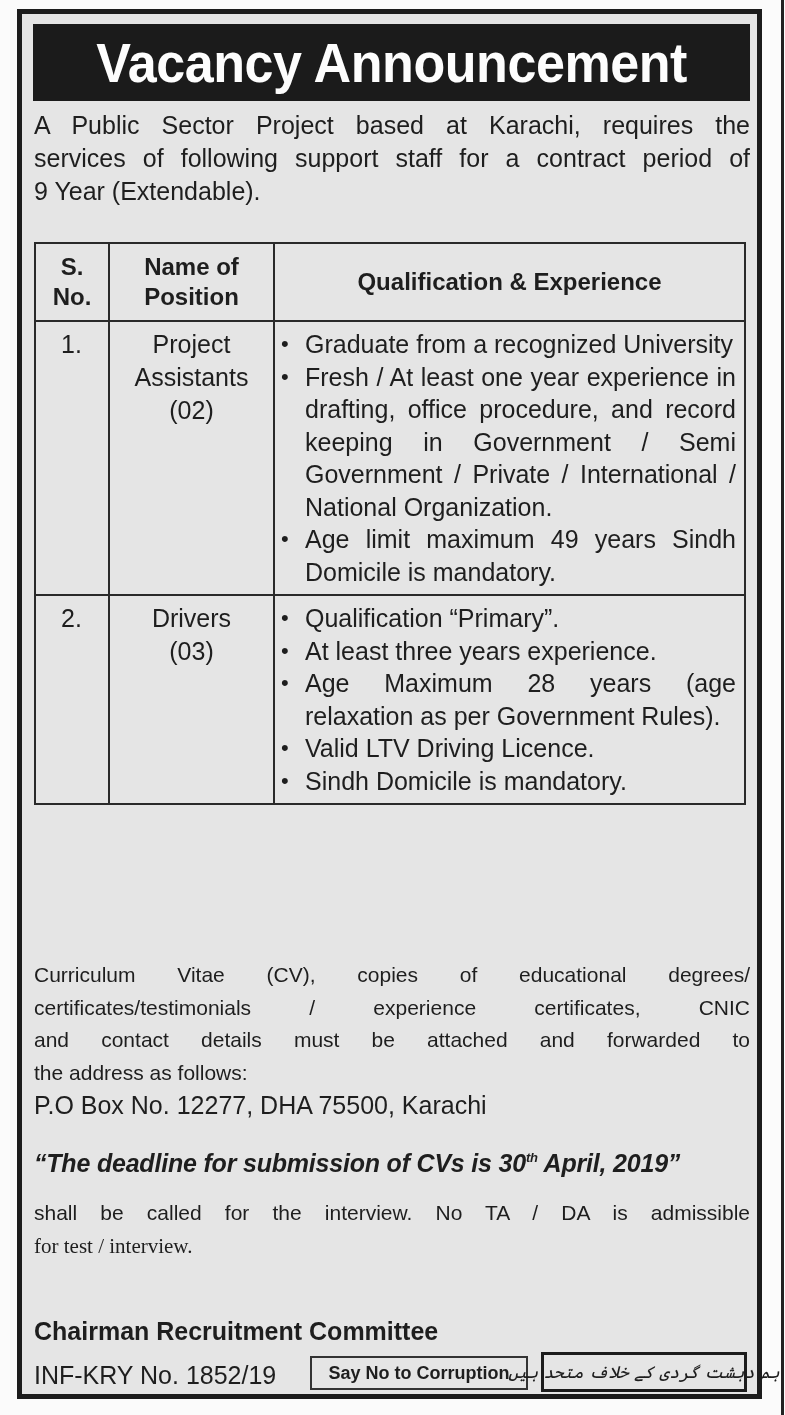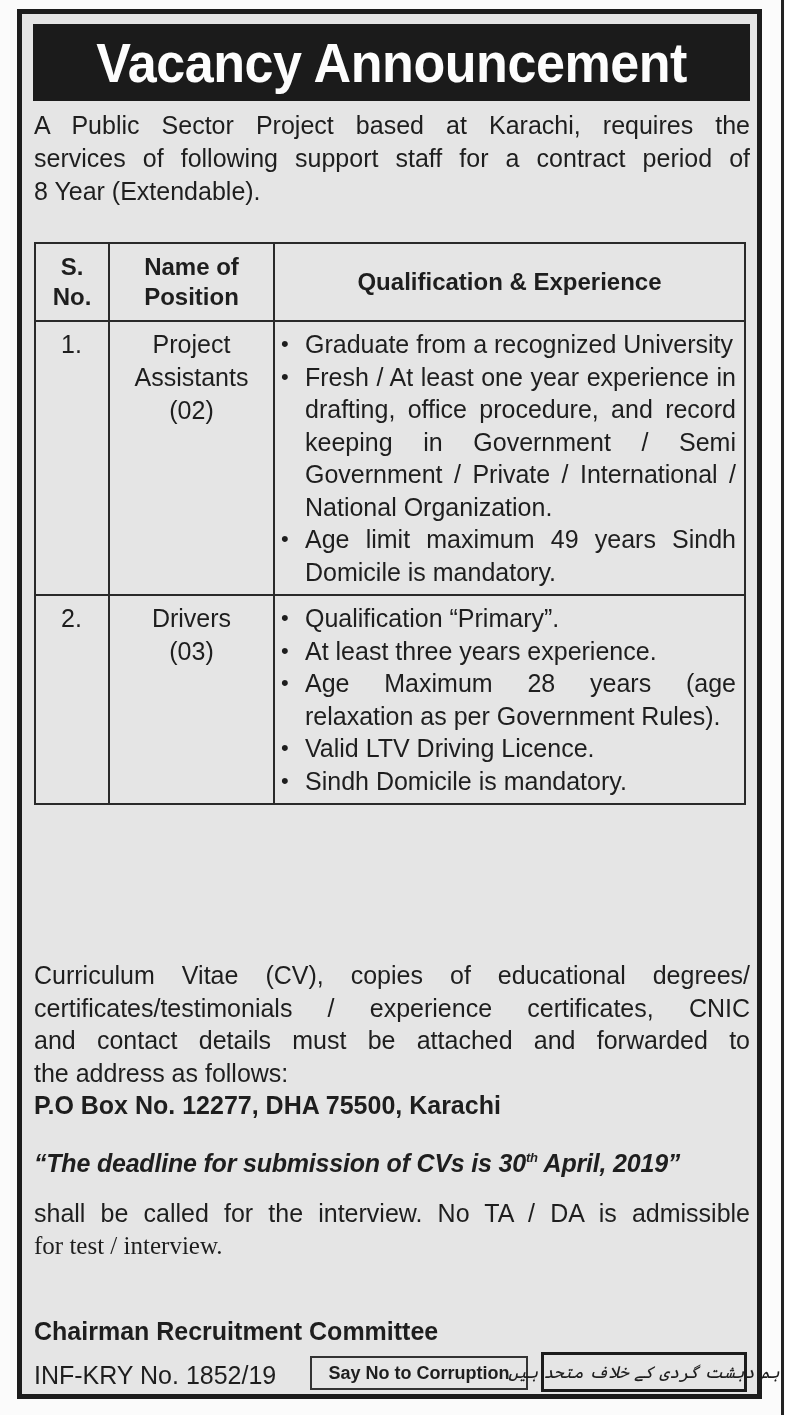--- a/index.html
+++ b/index.html
@@ -39,26 +39,26 @@
   td.c-sno, td.c-name { padding-top: 6px; line-height: 33px; }
   td.c-sno { padding-left: 0; }
   td.c-qual { padding: 6px 8px 6px 30px; line-height: 32.5px; }
   ul.quals { list-style: none; margin: 0; padding: 0; }
   ul.quals li { position: relative; text-align: justify; }
   ul.quals li::before {
     content: "•"; position: absolute; left: -24px; top: 0; font-size: 22px;
   }
   .pre { white-space: pre-line; }
   .block {
-    position: absolute; left: 12px; width: 716px; font-size: 25px; line-height: 32.5px;
+    position: absolute; left: 12px; width: 716px; font-size: 21px; line-height: 32.5px;
   }
   .cv-text { top: 945px; }
   .cv-text .l { display: block; white-space: nowrap; text-align: justify; text-align-last: justify; }
   .cv-text .l.last { text-align-last: left; }
-  .address { top: 1075px; font-weight: bold; font-size: 25px; }
+  .address { top: 1075px; font-weight: normal; font-size: 25px; }
   .deadline { top: 1128px; font-weight: bold; font-style: italic; font-size: 25px; white-space: nowrap; letter-spacing: -0.2px; }
   .deadline sup { font-size: 13px; vertical-align: 10px; }
   .after { top: 1183px; }
   .after .l { display: block; white-space: nowrap; text-align: justify; text-align-last: justify; }
   .after .l.last { text-align-last: left; font-family: Liberation Serif, serif; }
   .signatory { top: 1301px; font-weight: bold; font-size: 25px; }
   .ref { top: 1345px; font-size: 25px; }
   .say-no {
     position: absolute; left: 288px; top: 1342px; width: 214px; height: 30px;
     border: 2px solid #333; font-weight: bold; font-size: 18px;
@@ -78,21 +78,21 @@
 
 <div class="frame">
 
   <div class="banner">
     <span class="banner-title">Vacancy Announcement</span>
   </div>
 
   <div class="intro">
     <span class="l">A Public Sector Project based at Karachi, requires the</span>
     <span class="l">services of following support staff for a contract period of</span>
-    <span class="l last">8 Year (Extendable).</span>
+    <span class="l last">9 Year (Extendable).</span>
   </div>
 
   <table class="vac">
     <thead>
       <tr>
         <th class="c-sno pre">S.
 No.</th>
         <th class="c-name pre">Name of
 Position</th>
         <th class="c-qual">Qualification &amp; Experience</th>

